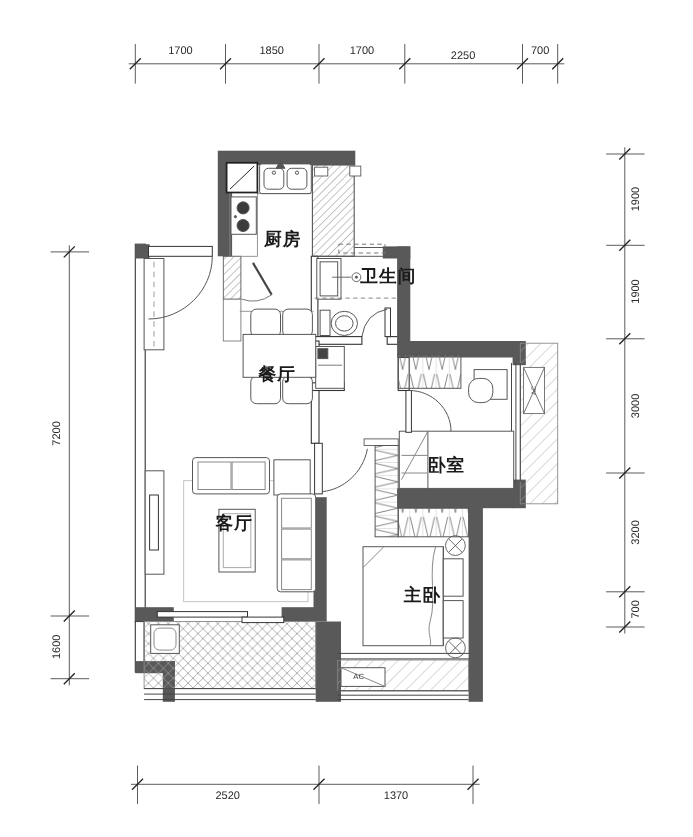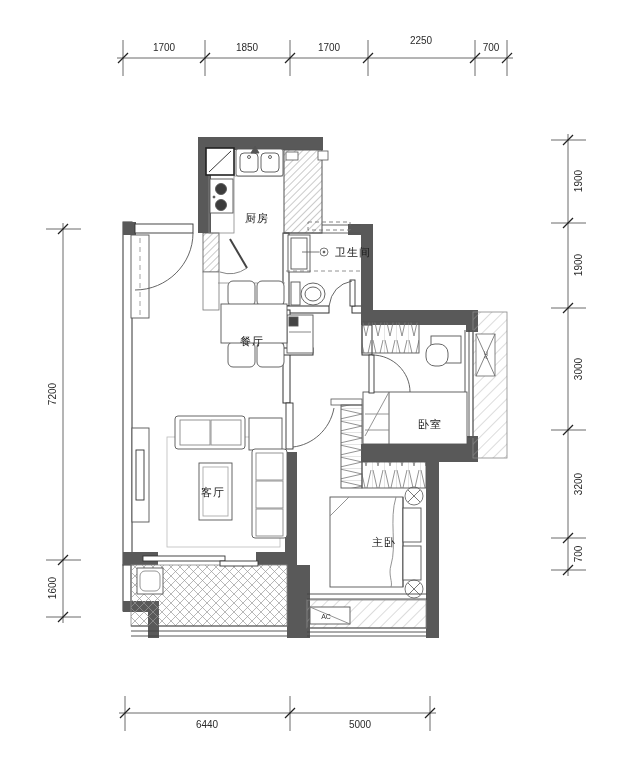--- a/index.html
+++ b/index.html
@@ -1,19 +1,19 @@
 <!DOCTYPE html>
 <html><head>
 <meta charset="utf-8">
 <style>
   html,body{margin:0;padding:0;background:#fff;}
   #plan{position:relative;width:630px;height:761px;background:#ffffff;overflow:hidden;
         font-family:"Liberation Sans",sans-serif;}
   #plan svg{position:absolute;left:0;top:0;}
-  .lbl{position:absolute;font-weight:normal;font-size:11px;color:#1a1a1a;
+  .lbl{position:absolute;font-weight:bold;font-size:16px;color:#1a1a1a;
        transform:translate(-50%,-50%);white-space:nowrap;letter-spacing:1px;}
   .lbl-small{position:absolute;font-weight:normal;font-size:7px;color:#333;
        transform:translate(-50%,-50%);white-space:nowrap;}
   .lbl-tiny-rot{position:absolute;font-weight:normal;font-size:6px;color:#555;
        transform:translate(-50%,-50%) rotate(-90deg);white-space:nowrap;}
   .dim{position:absolute;font-size:10px;color:#2a2a2a;
        transform:translate(-50%,-50%);white-space:nowrap;}
   .dim-rot{position:absolute;font-size:10px;color:#2a2a2a;
        transform:translate(-50%,-50%) rotate(-90deg);white-space:nowrap;}
 </style>
@@ -332,34 +332,34 @@
             <line x1="58" y1="565" x2="68" y2="555"></line>
         <line x1="58" y1="622" x2="68" y2="612"></line>
       </g>
     </g>
   </g>
 </svg>
 
 <div class="lbl" style="left:257px;top:218px">厨房</div>
 <div class="lbl" style="left:353px;top:252px">卫生间</div>
 <div class="lbl" style="left:252px;top:341px">餐厅</div>
-<div class="lbl" style="left:213px;top:492px">客厅</div>
-<div class="lbl" style="left:430px;top:424px">卧室</div>
+<div class="lbl" style="left:213px;top:476px">客厅</div>
+<div class="lbl" style="left:406px;top:424px">卧室</div>
 <div class="lbl" style="left:384px;top:542px">主卧</div>
 <div class="lbl-small" style="left:326px;top:616px">AC</div>
 <div class="lbl-tiny-rot" style="left:486px;top:355px">AC</div>
 
 <div class="dim" style="left:164px;top:47px">1700</div>
 <div class="dim" style="left:247px;top:47px">1850</div>
 <div class="dim" style="left:329px;top:47px">1700</div>
-<div class="dim" style="left:421px;top:40px">2250</div>
+<div class="dim" style="left:421px;top:51px">2250</div>
 <div class="dim" style="left:491px;top:47px">700</div>
 
-<div class="dim" style="left:207px;top:724px">6440</div>
-<div class="dim" style="left:360px;top:724px">5000</div>
+<div class="dim" style="left:207px;top:724px">2520</div>
+<div class="dim" style="left:360px;top:724px">1370</div>
 
 <div class="dim-rot" style="left:578px;top:181px">1900</div>
 <div class="dim-rot" style="left:578px;top:265px">1900</div>
 <div class="dim-rot" style="left:578px;top:369px">3000</div>
 <div class="dim-rot" style="left:578px;top:484px">3200</div>
 <div class="dim-rot" style="left:578px;top:554px">700</div>
 
 <div class="dim-rot" style="left:52px;top:394px">7200</div>
 <div class="dim-rot" style="left:52px;top:588px">1600</div>
 

